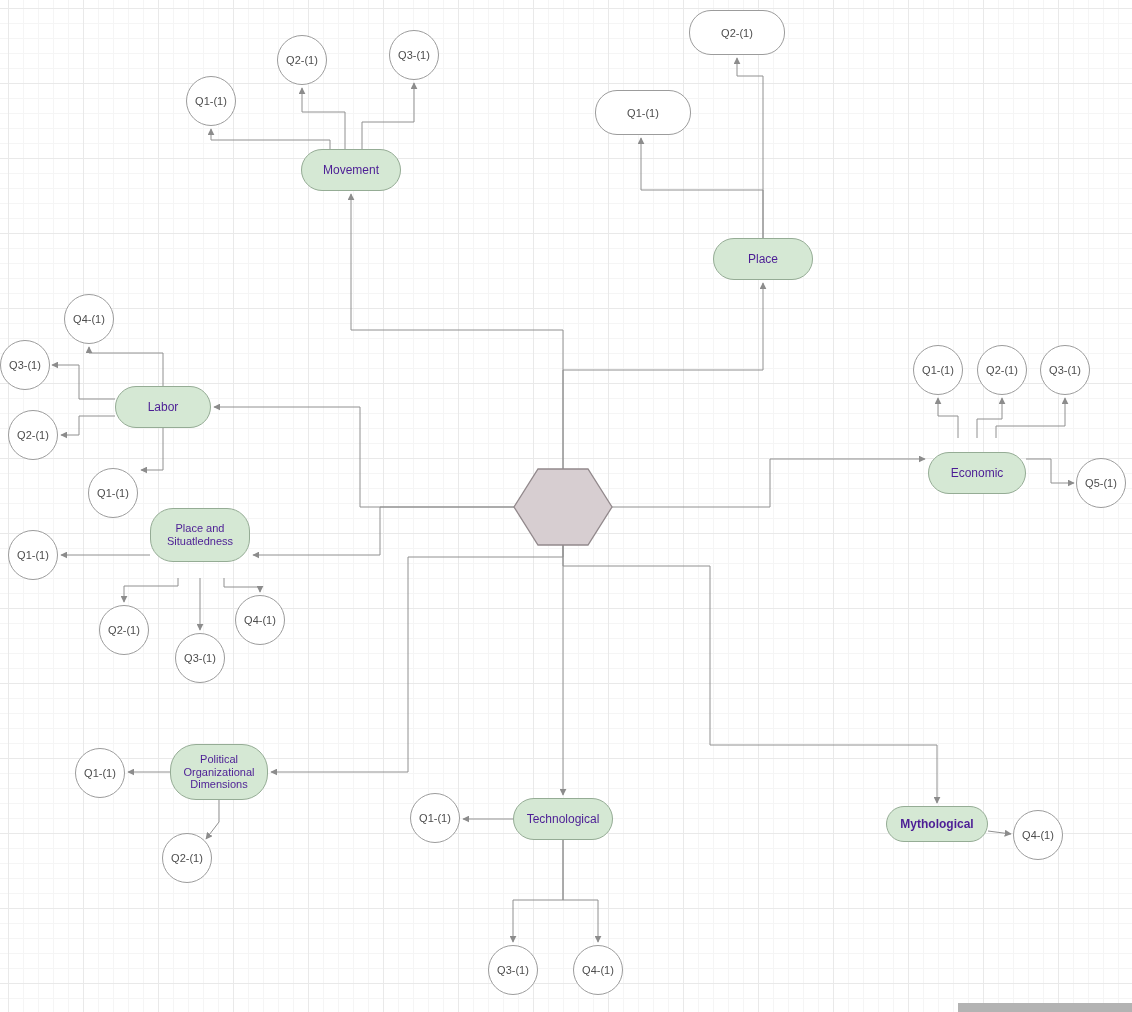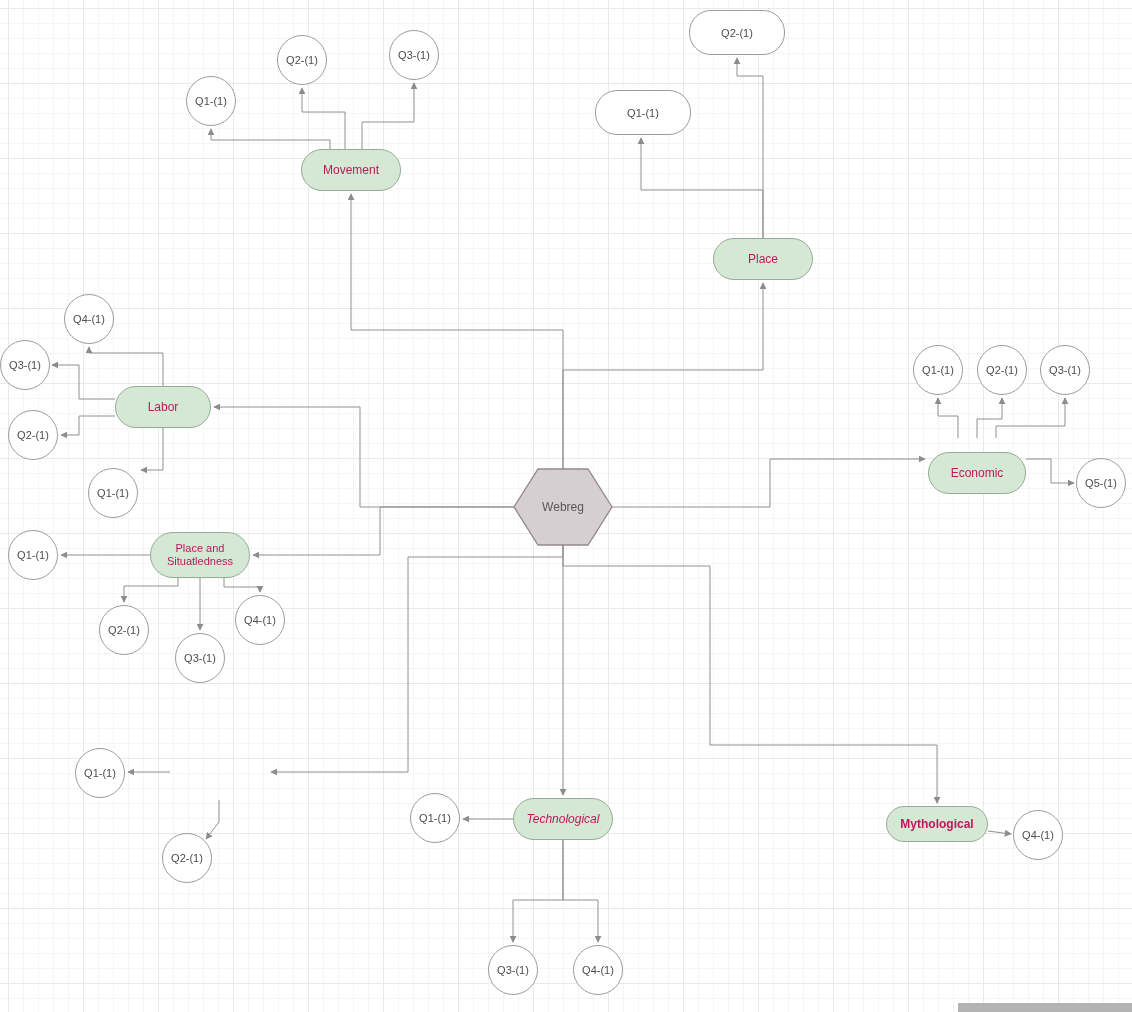--- a/index.html
+++ b/index.html
@@ -15,21 +15,21 @@
       linear-gradient(#f5f5f5 1px, transparent 1px),
       linear-gradient(90deg, #f5f5f5 1px, transparent 1px);
     background-size:75px 75px,75px 75px,15px 15px,15px 15px;
     background-position:8px 8px;
   }
   svg.edges{position:absolute;left:0;top:0;z-index:1;}
   .topic{
     position:absolute;z-index:2;box-sizing:border-box;
     background:#d5e8d4;border:1px solid #95ac95;border-radius:21px;
     display:flex;align-items:center;justify-content:center;
-    font-size:12px;color:#be185d;text-align:center;
+    font-size:12px;color:#4c1d95;text-align:center;
     white-space:pre-line;line-height:1.18;
   }
   .topic.small{font-size:11px;}
   .leaf{
     position:absolute;z-index:2;box-sizing:border-box;
     width:50px;height:50px;border-radius:50%;
     background:#ffffff;border:1px solid #9c9c9c;
     display:flex;align-items:center;justify-content:center;
     font-size:11px;color:#4d4d4d;text-align:right;
   }
@@ -94,29 +94,31 @@
 
     <polyline points="513,819 463,819" fill="none" stroke="#909090" stroke-width="1" marker-end="url(#arrowhead)"></polyline>
     <polyline points="563,840 563,900 513,900 513,942" fill="none" stroke="#909090" stroke-width="1" marker-end="url(#arrowhead)"></polyline>
     <polyline points="563,840 563,900 598,900 598,942" fill="none" stroke="#909090" stroke-width="1" marker-end="url(#arrowhead)"></polyline>
 
     <polyline points="988,831 1011,834" fill="none" stroke="#909090" stroke-width="1" marker-end="url(#arrowhead)"></polyline>
 
     <polygon points="538,469 588,469 612,507 588,545 538,545 514,507" fill="#d7ced1" stroke="#92898c" stroke-width="1.3"></polygon>
   </svg>
 
-  <div class="hex-label">Webreg</div>
 
   <div class="topic" style="left:301px;top:149px;width:100px;height:42px;">Movement</div>
   <div class="topic" style="left:713px;top:238px;width:100px;height:42px;">Place</div>
   <div class="topic" style="left:115px;top:386px;width:96px;height:42px;">Labor</div>
   <div class="topic" style="left:928px;top:438px;width:98px;height:42px;margin-top:14px;">Economic</div>
-  <div class="topic small" style="left:150px;top:532px;width:100px;height:46px;border-radius:23px;">Place and
+  <div class="topic small" style="left:150px;top:508px;width:100px;height:54px;border-radius:23px;">Place and
 Situatledness</div>
-  <div class="topic" style="left:513px;top:798px;width:100px;height:42px;font-style:italic;">Technological</div>
+  <div class="topic small" style="left:170px;top:744px;width:98px;height:56px;border-radius:26px;">Political
+Organizational
+Dimensions</div>
+  <div class="topic" style="left:513px;top:798px;width:100px;height:42px;">Technological</div>
   <div class="topic" style="left:886px;top:806px;width:102px;height:36px;font-weight:bold;">Mythological</div>
 
   <div class="leaf" style="left:186px;top:76px;">Q1-(1)</div>
   <div class="leaf" style="left:277px;top:35px;">Q2-(1)</div>
   <div class="leaf" style="left:389px;top:30px;">Q3-(1)</div>
 
   <div class="leaf pill" style="left:595px;top:90px;">Q1-(1)</div>
   <div class="leaf pill" style="left:689px;top:10px;">Q2-(1)</div>
 
   <div class="leaf" style="left:64px;top:294px;">Q4-(1)</div>

